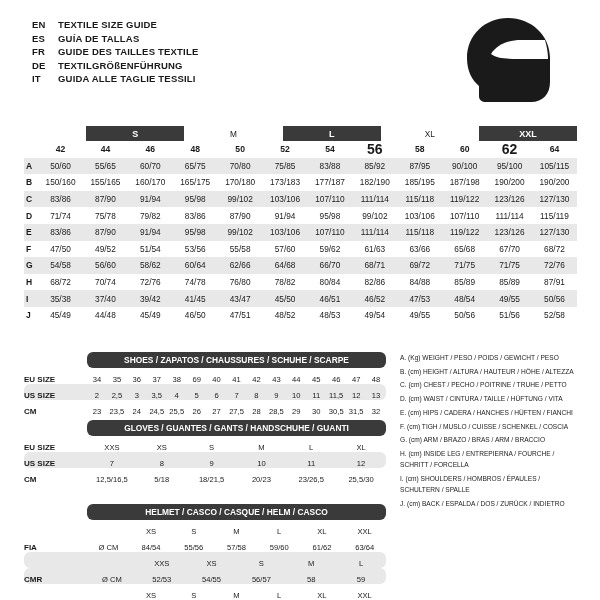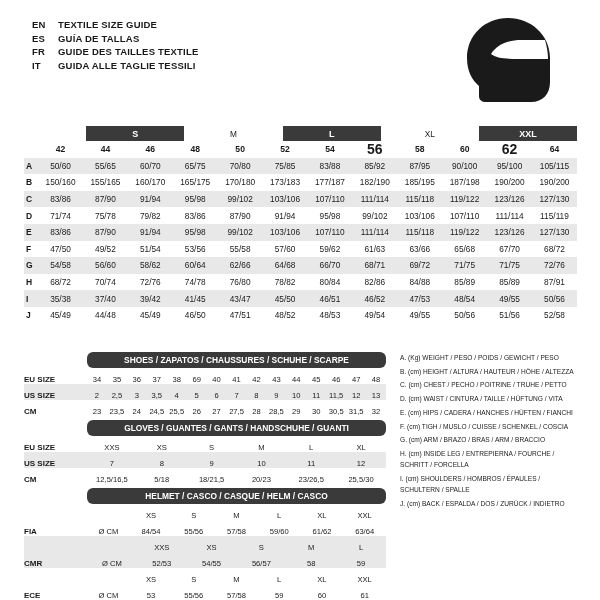--- a/index.html
+++ b/index.html
@@ -35,21 +35,21 @@
   .numrow.zeb0{background:#ffffff;}
   .cnum{width:59.6px;text-align:center;}
 
   
   .lower{position:absolute;left:24px;top:352px;width:362px;font-size:7.6px;}
   .secthead{background:#3a3a3a;color:#fff;font-weight:bold;font-size:8.4px;padding:3px 0 3px 0;text-align:center;margin-left:63px;border-radius:6px;}
   .lrow{display:flex;align-items:flex-end;height:16px;}
   .lrow .lbl{width:63px;font-weight:bold;font-size:8px;}
   .lrow .vals{flex:1;display:flex;}
   .lrow .vals span{flex:1;text-align:center;}
-  .shade{background:#e8e8e8;}
+  .shade{background:#e8e8e8;border-radius:6px;}
   .white{background:#ffffff;}
 
   
   .legend{position:absolute;left:400px;top:352px;width:180px;font-size:6.6px;line-height:11.2px;}
   .legend div{margin-bottom:2.5px;}
 </style>
 </head>
 <body>
 
 <div class="page">
@@ -59,20 +59,24 @@
         <span class="langcode">EN</span>
         <span class="langtext">TEXTILE SIZE GUIDE</span>
       </div>
       <div class="langrow">
         <span class="langcode">ES</span>
         <span class="langtext">GUÍA DE TALLAS</span>
       </div>
       <div class="langrow">
         <span class="langcode">FR</span>
         <span class="langtext">GUIDE DES TAILLES TEXTILE</span>
+      </div>
+      <div class="langrow">
+        <span class="langcode">DE</span>
+        <span class="langtext">TEXTILGRÖßENFÜHRUNG</span>
       </div>
       <div class="langrow">
         <span class="langcode">IT</span>
         <span class="langtext">GUIDA ALLE TAGLIE TESSILI</span>
       </div>
     </div>
 
   <div class="helmet">
     <svg viewBox="0 0 95 92" width="95" height="92">
       <path d="M47 4 C24 4 6 21 6 44 C6 57 11 66 18 72 L18 82 C18 86 21 88 25 88 L70 88 C82 88 89 80 89 68 L89 44 C89 21 70 4 47 4 Z" fill="#1a1a1a"></path>
@@ -354,21 +358,21 @@
             <span>12,5/16,5</span>
             <span>5/18</span>
             <span>18/21,5</span>
             <span>20/23</span>
             <span>23/26,5</span>
             <span>25,5/30</span>
           </div>
         </div>
       </div>
 
-    <div class="secthead" style="margin-top:4px">HELMET / CASCO / CASQUE / HELM / CASCO</div>
+    <div class="secthead" style="margin-top:20px">HELMET / CASCO / CASQUE / HELM / CASCO</div>
     <div id="helmetrows">
         <div class="lrow white">
           <div class="lbl"></div>
           <div class="vals">
             <span></span>
             <span>XS</span>
             <span>S</span>
             <span>M</span>
             <span>L</span>
             <span>XL</span>

